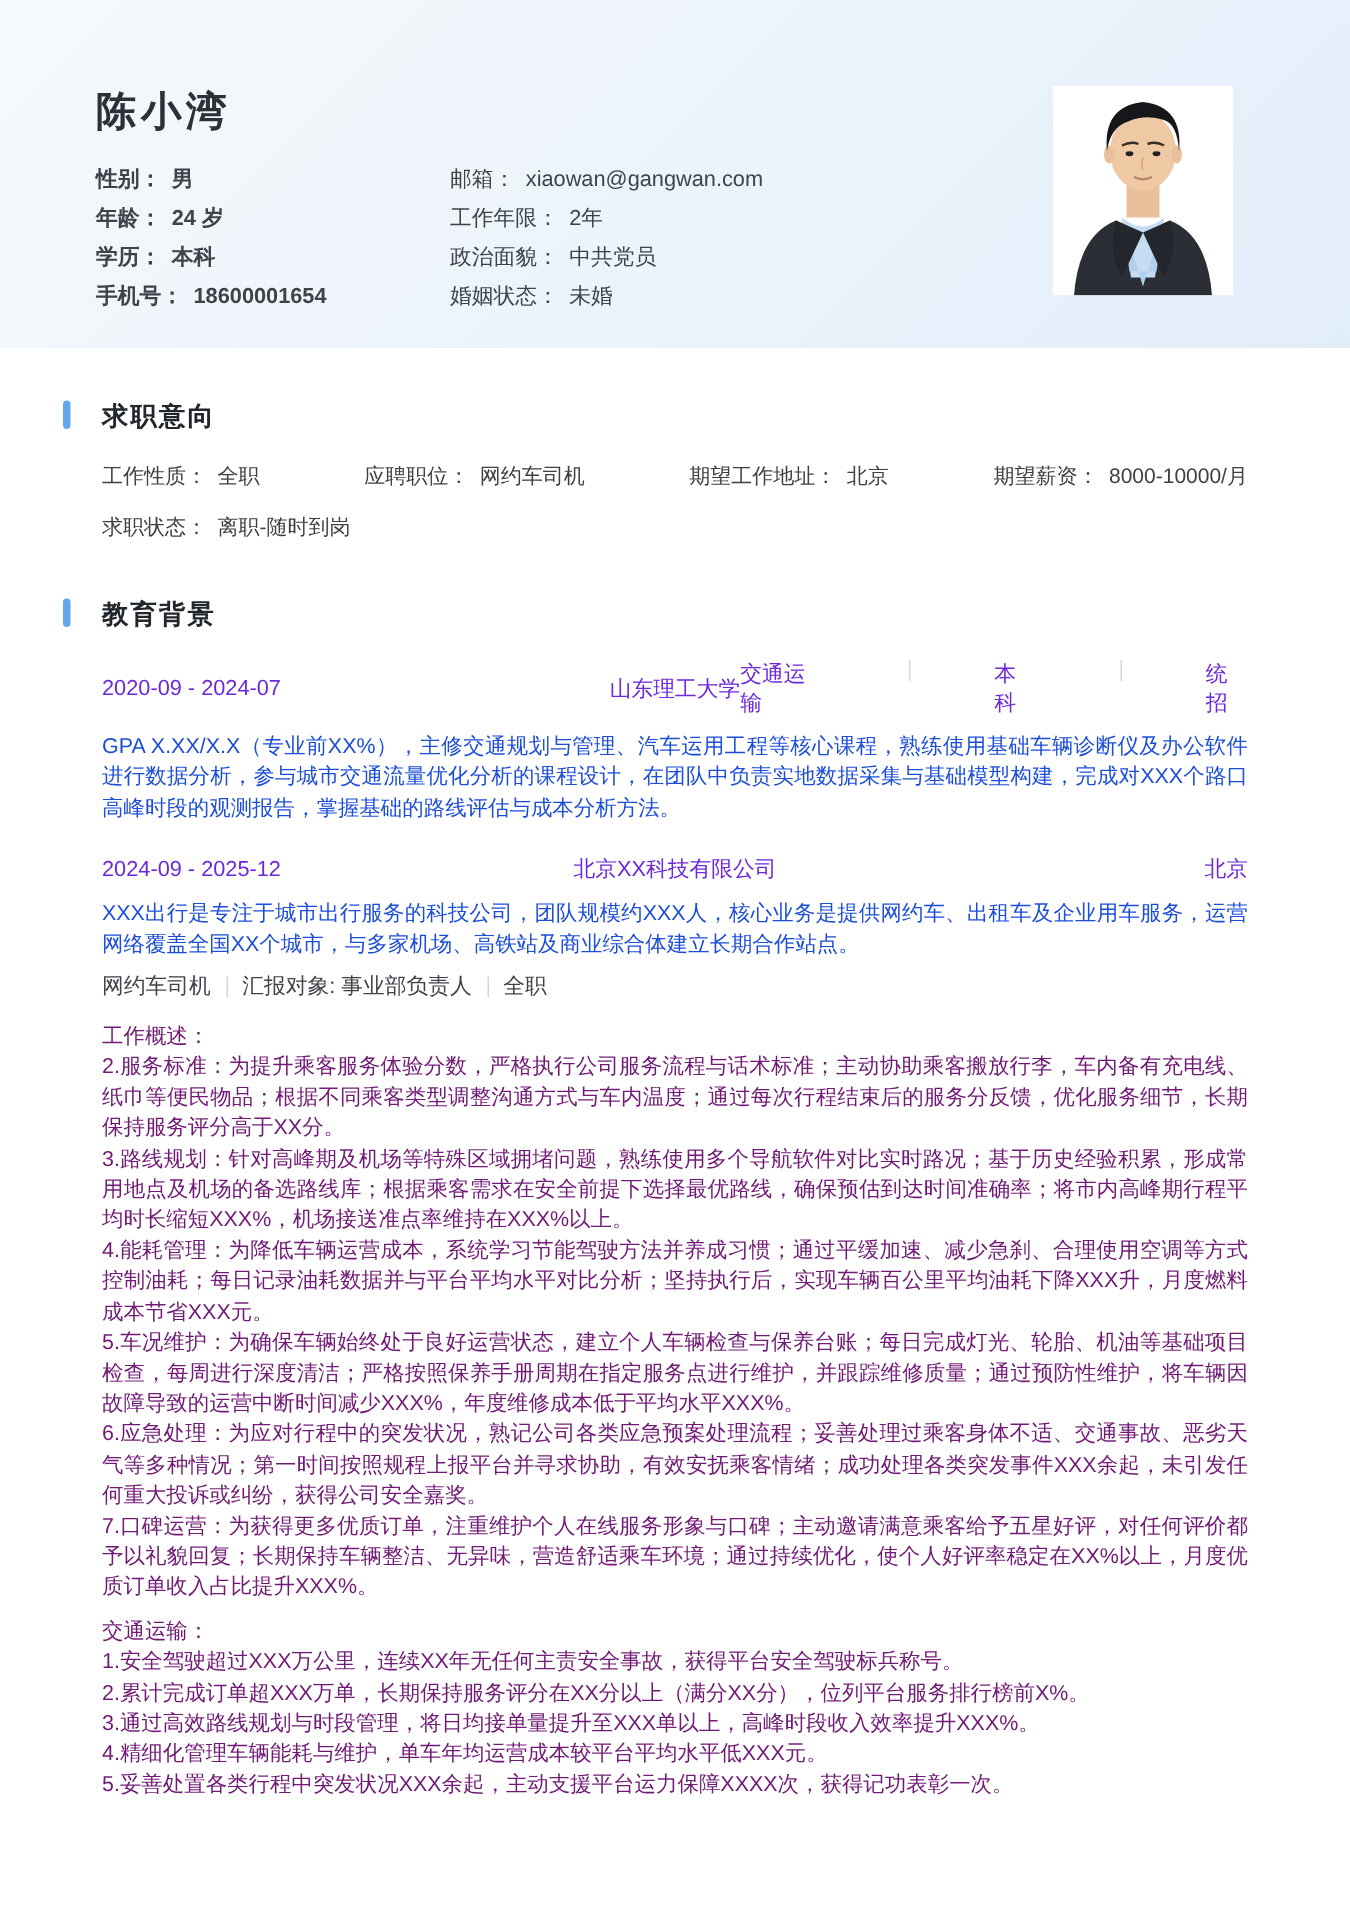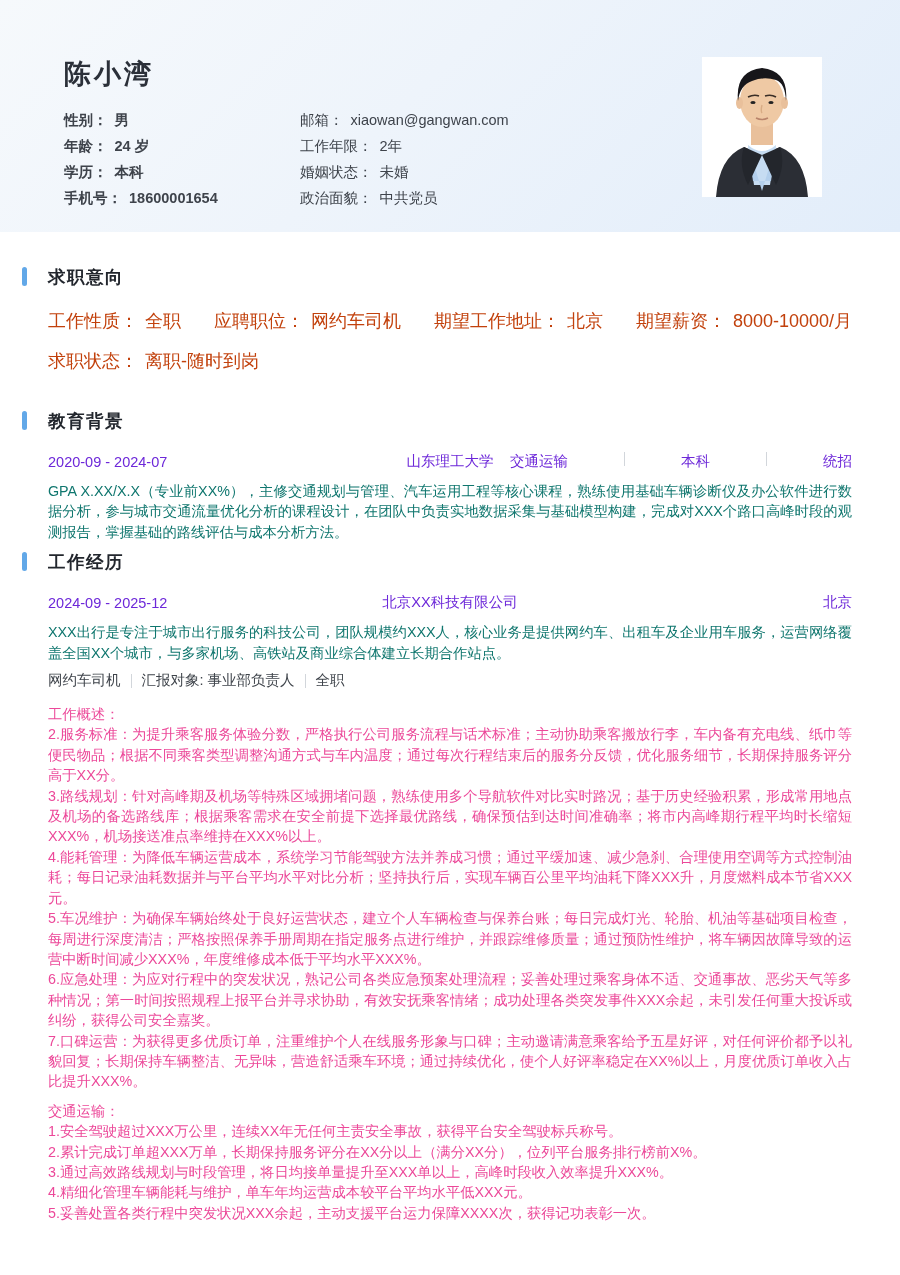--- a/index.html
+++ b/index.html
@@ -19,43 +19,43 @@
   .name{font-size:27px;font-weight:bold;color:#2b3039;letter-spacing:3px;}
   .info-grid{display:flex;margin-top:15px;}
   .info-col{display:flex;flex-direction:column;}
   .info-col.left{width:236px;font-weight:bold;}
   .info-row{height:26px;line-height:26px;font-size:14.5px;color:#3e434b;white-space:nowrap;}
   .info-row .lbl{margin-right:7px;}
   .photo{position:absolute;left:702px;top:57px;width:120px;height:140px;overflow:hidden;}
   .photo svg{display:block;}
 
   
-  .main{padding:0 48px;}
+  .main{padding:0 68px;}
   .sec-head{position:relative;display:flex;align-items:center;height:21px;}
   .sec-bar{position:absolute;left:-26px;top:1px;width:5px;height:19px;background:#62a8e8;border-radius:2.5px;}
   .sec-title{margin:0;font-size:17.5px;font-weight:bold;color:#22262d;letter-spacing:1.5px;}
 
   #sec-intent .sec-head{margin-top:34px;}
-  .intent-row{display:flex;justify-content:space-between;margin-top:22px;font-size:18px;color:#c2410c;align-items:center;}
+  .intent-row{display:flex;justify-content:space-between;margin-top:22px;font-size:14px;color:#404040;align-items:center;}
   .intent-row.second{margin-top:16px;justify-content:flex-start;}
   .field .f-lbl{margin-right:7px;}
   .field{white-space:nowrap;}
 
   #sec-edu .sec-head{margin-top:37px;}
   .meta-row{display:grid;grid-template-columns:1fr auto 1fr;align-items:center;margin-top:21px;font-size:14.5px;color:#6d28d9;}
   .meta-left{justify-self:start;}
   .meta-center{justify-self:center;}
   .meta-right{justify-self:end;display:flex;align-items:flex-start;gap:46px;}
   .sep{width:1px;height:14px;background:#d2d6db;margin:0 10px;display:inline-block;}
-  .para{margin:10px 0 0 0;font-size:14.3px;line-height:20.4px;text-align:justify;color:#0f766e;}
+  .para{margin:10px 0 0 0;font-size:14.3px;line-height:20.4px;text-align:justify;color:#1d4ed8;}
 
   #sec-work .sec-head{margin-top:9px;}
   .role-row{margin-top:8px;display:flex;align-items:center;font-size:14.5px;color:#3f444b;}
   .overview{margin-top:14px;}
-  .para0{margin:0;font-size:14.3px;line-height:20.4px;text-align:justify;color:#ec4899;}
+  .para0{margin:0;font-size:14.3px;line-height:20.4px;text-align:justify;color:#701a75;}
   .achievements{margin-top:9px;}
 </style>
 </head>
 <body>
 
 <div class="page">
 
   <header class="header">
     <div class="name">陈小湾</div>
     <div class="info-grid">
@@ -74,24 +74,24 @@
         </div>
       </div>
       <div class="info-col">
         <div class="info-row">
           <span class="lbl">邮箱：</span><span class="val">xiaowan@gangwan.com</span>
         </div>
         <div class="info-row">
           <span class="lbl">工作年限：</span><span class="val">2年</span>
         </div>
         <div class="info-row">
-          <span class="lbl">婚姻状态：</span><span class="val">未婚</span>
+          <span class="lbl">政治面貌：</span><span class="val">中共党员</span>
         </div>
         <div class="info-row">
-          <span class="lbl">政治面貌：</span><span class="val">中共党员</span>
+          <span class="lbl">婚姻状态：</span><span class="val">未婚</span>
         </div>
       </div>
     </div>
     <div class="photo">
       <svg width="120" height="140" viewBox="0 0 120 140" xmlns="http://www.w3.org/2000/svg">
         <rect width="120" height="140" fill="#ffffff"></rect>
 
         <rect x="49" y="64" width="22" height="24" fill="#e9c09b"></rect>
 
         <path d="M14 140 Q17 100 42 90 L60 98 L78 90 Q103 100 106 140 Z" fill="#2b2e35"></path>
@@ -153,24 +153,20 @@
           <span class="sep"></span>
           <span>本科</span>
           <span class="sep"></span>
           <span>统招</span>
         </span>
       </div>
       <p class="para">GPA X.XX/X.X（专业前XX%），主修交通规划与管理、汽车运用工程等核心课程，熟练使用基础车辆诊断仪及办公软件进行数据分析，参与城市交通流量优化分析的课程设计，在团队中负责实地数据采集与基础模型构建，完成对XXX个路口高峰时段的观测报告，掌握基础的路线评估与成本分析方法。</p>
     </section>
 
     <section id="sec-work">
-      <div class="sec-head">
-        <span class="sec-bar"></span>
-        <h2 class="sec-title">工作经历</h2>
-      </div>
       <div class="meta-row">
         <span class="meta-left">2024-09 - 2025-12</span>
         <span class="meta-center">北京XX科技有限公司</span>
         <span class="meta-right">北京</span>
       </div>
       <p class="para">XXX出行是专注于城市出行服务的科技公司，团队规模约XXX人，核心业务是提供网约车、出租车及企业用车服务，运营网络覆盖全国XX个城市，与多家机场、高铁站及商业综合体建立长期合作站点。</p>
       <div class="role-row">
         <span>网约车司机</span>
         <span class="sep"></span>
         <span>汇报对象: 事业部负责人</span>

